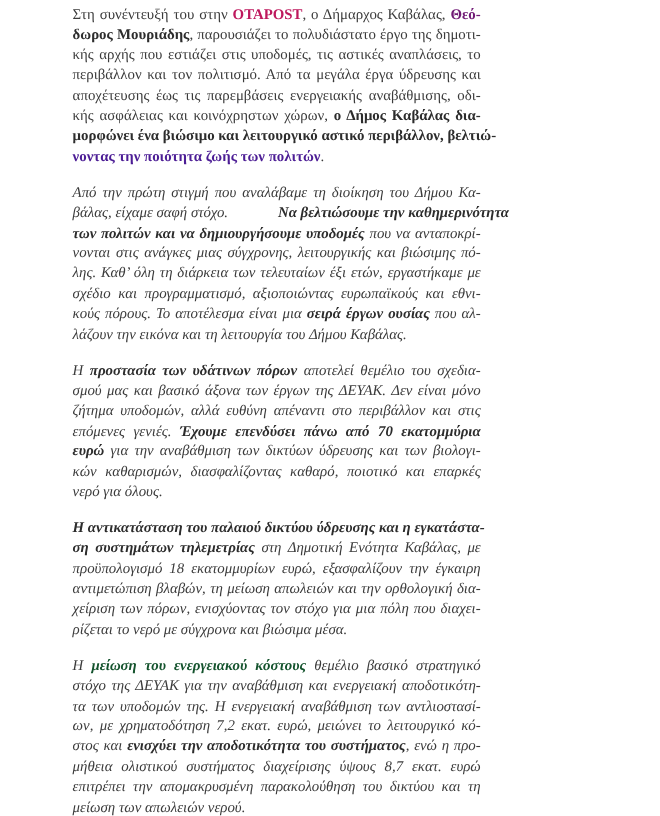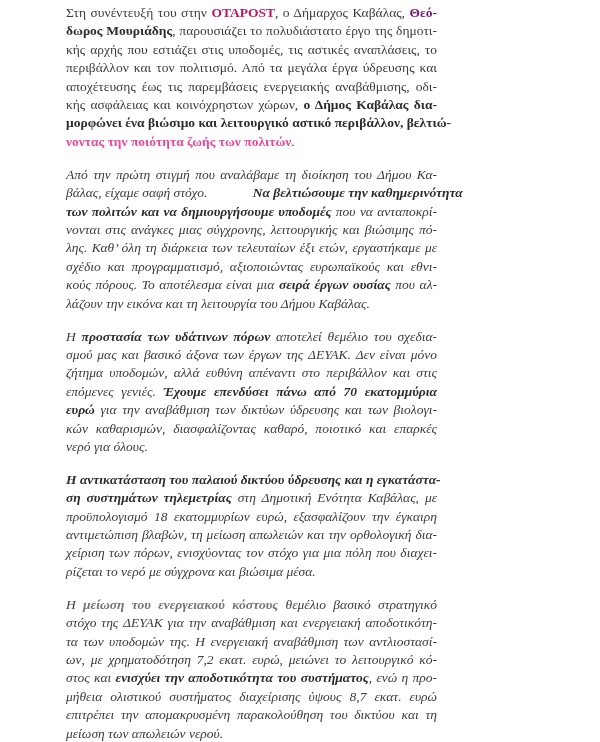--- a/index.html
+++ b/index.html
@@ -54,21 +54,21 @@
 <div class="page">
   <div class="article" style="color: rgb(59, 59, 59);">
       <div class="para">
         <div class="line"><span>Στη συνέντευξή του στην </span><span class="bold" style="color: #be185d;">OTAPOST</span><span>, ο Δήμαρχος Καβάλας, </span><span class="bold" style="color: #701a75;">Θεό-</span></div>
         <div class="line"><span class="bold" style="color: rgb(44, 44, 44);">δωρος Μουριάδης</span><span>, παρουσιάζει το πολυδιάστατο έργο της δημοτι-</span></div>
         <div class="line"><span>κής αρχής που εστιάζει στις υποδομές, τις αστικές αναπλάσεις, το</span></div>
         <div class="line"><span>περιβάλλον και τον πολιτισμό. Από τα μεγάλα έργα ύδρευσης και</span></div>
         <div class="line"><span>αποχέτευσης έως τις παρεμβάσεις ενεργειακής αναβάθμισης, οδι-</span></div>
         <div class="line"><span>κής ασφάλειας και κοινόχρηστων χώρων, </span><span class="bold" style="color: rgb(44, 44, 44);">ο Δήμος Καβάλας δια-</span></div>
         <div class="line"><span class="bold" style="color: rgb(44, 44, 44);">μορφώνει ένα βιώσιμο και λειτουργικό αστικό περιβάλλον, βελτιώ-</span></div>
-        <div class="line last"><span class="bold" style="color: #ec4899;">νοντας την ποιότητα ζωής των πολιτών</span><span>.</span></div>
+        <div class="line last"><span class="bold" style="color: #4c1d95;">νοντας την ποιότητα ζωής των πολιτών</span><span>.</span></div>
       </div>
       <div class="para italic">
         <div class="line"><span>Από την πρώτη στιγμή που αναλάβαμε τη διοίκηση του Δήμου Κα-</span></div>
         <div class="line"><span>βάλας, είχαμε σαφή στόχο. </span><span class="bold" style="color: rgb(44, 44, 44); margin-left: 42px;">Να βελτιώσουμε την καθημερινότητα</span></div>
         <div class="line"><span class="bold" style="color: rgb(44, 44, 44);">των πολιτών και να δημιουργήσουμε υποδομές</span><span> που να ανταποκρί-</span></div>
         <div class="line"><span>νονται στις ανάγκες μιας σύγχρονης, λειτουργικής και βιώσιμης πό-</span></div>
         <div class="line"><span>λης. Καθ’ όλη τη διάρκεια των τελευταίων έξι ετών, εργαστήκαμε με</span></div>
         <div class="line"><span>σχέδιο και προγραμματισμό, αξιοποιώντας ευρωπαϊκούς και εθνι-</span></div>
         <div class="line"><span>κούς πόρους. Το αποτέλεσμα είναι μια </span><span class="bold" style="color: rgb(44, 44, 44);">σειρά έργων ουσίας</span><span> που αλ-</span></div>
         <div class="line last"><span>λάζουν την εικόνα και τη λειτουργία του Δήμου Καβάλας.</span></div>
@@ -84,21 +84,21 @@
       </div>
       <div class="para italic">
         <div class="line"><span class="bold" style="color: rgb(44, 44, 44);">Η αντικατάσταση του παλαιού δικτύου ύδρευσης και η εγκατάστα-</span></div>
         <div class="line"><span class="bold" style="color: rgb(44, 44, 44);">ση συστημάτων τηλεμετρίας</span><span> στη Δημοτική Ενότητα Καβάλας, με</span></div>
         <div class="line"><span>προϋπολογισμό 18 εκατομμυρίων ευρώ, εξασφαλίζουν την έγκαιρη</span></div>
         <div class="line"><span>αντιμετώπιση βλαβών, τη μείωση απωλειών και την ορθολογική δια-</span></div>
         <div class="line"><span>χείριση των πόρων, ενισχύοντας τον στόχο για μια πόλη που διαχει-</span></div>
         <div class="line last"><span>ρίζεται το νερό με σύγχρονα και βιώσιμα μέσα.</span></div>
       </div>
       <div class="para italic">
-        <div class="line"><span>Η </span><span class="bold" style="color: #737373;">μείωση του ενεργειακού κόστους</span><span> θεμέλιο βασικό στρατηγικό</span></div>
+        <div class="line"><span>Η </span><span class="bold" style="color: #14532d;">μείωση του ενεργειακού κόστους</span><span> θεμέλιο βασικό στρατηγικό</span></div>
         <div class="line"><span>στόχο της ΔΕΥΑΚ για την αναβάθμιση και ενεργειακή αποδοτικότη-</span></div>
         <div class="line"><span>τα των υποδομών της. Η ενεργειακή αναβάθμιση των αντλιοστασί-</span></div>
         <div class="line"><span>ων, με χρηματοδότηση 7,2 εκατ. ευρώ, μειώνει το λειτουργικό κό-</span></div>
         <div class="line"><span>στος και </span><span class="bold" style="color: rgb(44, 44, 44);">ενισχύει την αποδοτικότητα του συστήματος</span><span>, ενώ η προ-</span></div>
         <div class="line"><span>μήθεια ολιστικού συστήματος διαχείρισης ύψους 8,7 εκατ. ευρώ</span></div>
         <div class="line"><span>επιτρέπει την απομακρυσμένη παρακολούθηση του δικτύου και τη</span></div>
         <div class="line last"><span>μείωση των απωλειών νερού.</span></div>
       </div>
     </div>
 </div>

